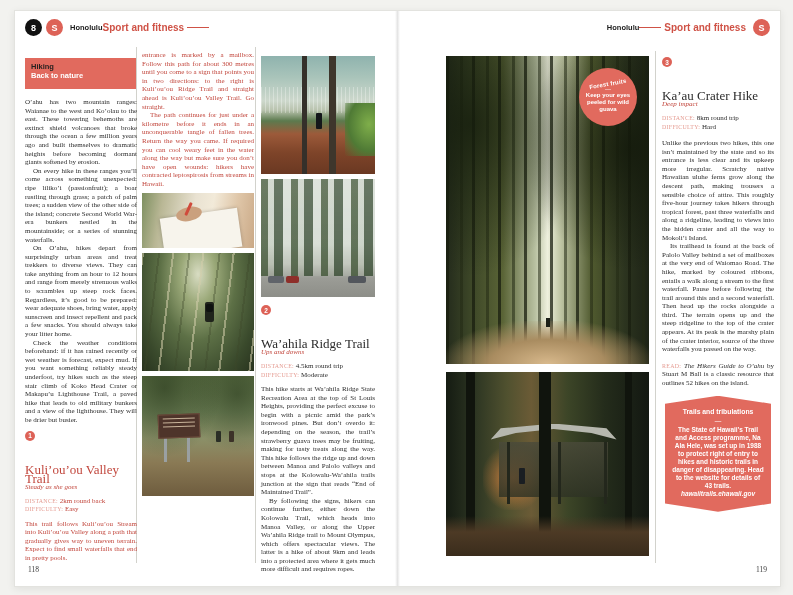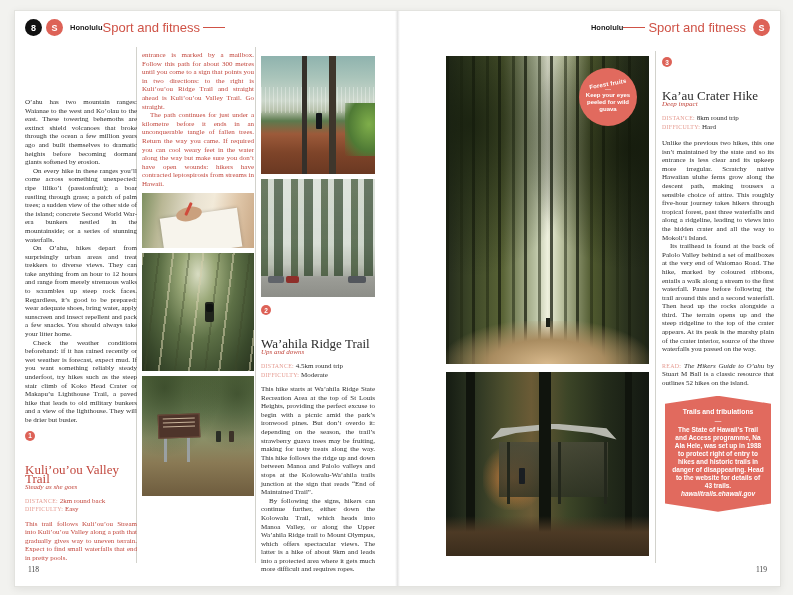--- a/index.html
+++ b/index.html
@@ -16,21 +16,21 @@
   .hdr{position:absolute;top:8px;display:flex;align-items:center;gap:4px;}
   .hdr-l{left:10px;}
   .hdr-r{right:10px;flex-direction:row;}
   .circ{width:17px;height:17px;border-radius:50%;display:flex;align-items:center;justify-content:center;
     color:#fff;font-weight:bold;font-size:9px;flex:0 0 auto;}
   .circ.blk{background:#111;}
   .circ.crl{background:#dd6257;}
   .hgroup{display:flex;flex-direction:row;line-height:9px;margin-left:3px;}
   .hgroup .city{font-size:7.5px;font-weight:bold;color:#1a1a1a;}
   .hgroup .secline{display:flex;align-items:center;gap:3px;}
-  .hgroup .sec{font-size:13px;font-weight:normal;color:#cf5246;}
+  .hgroup .sec{font-size:10px;font-weight:bold;color:#cf5246;}
   .hdash{width:22px;height:1px;background:#cf5246;display:inline-block;}
   .hdr-r .hgroup{align-items:flex-end;margin-right:3px;margin-left:0;}
 
   
   .col{position:absolute;}
   .rule{position:absolute;width:1px;background:#d2d2cc;top:36px;height:516px;}
   .lp-r1{left:121px;} .lp-r2{left:240px;}
   .rp-r1{left:257px;top:40px;height:512px;}
 
   
@@ -164,20 +164,24 @@
         </span>
       <span class="hgroup">
         <span class="city">Honolulu</span>
         <span class="secline">
           <span class="sec">Sport and fitness</span>
           <span class="hdash"></span>
         </span>
       </span>
     </div>
 
+    <div class="tagbox">
+      <div class="tb-title">Hiking</div>
+      <div class="tb-sub">Back to nature</div>
+    </div>
 
     <div class="rule lp-r1"></div>
     <div class="rule lp-r2"></div>
 
     <div class="col" style="left:10px;top:87px;width:112px;">
       <p class="body">O’ahu has two mountain ranges: Waianae to the west and Ko’olau to the east. These towering behemoths are extinct shield volcanoes that broke through the ocean a few million years ago and built themselves to dramatic heights before becoming dormant giants softened by erosion.</p>
       <p class="body ind">On every hike in these ranges you’ll come across something unexpected: ripe liliko’i (passionfruit); a boar rustling through grass; a patch of palm trees; a sudden view of the other side of the island; concrete Second World War-era bunkers nestled in the mountainside; or a series of stunning waterfalls.</p>
       <p class="body ind">On O’ahu, hikes depart from surprisingly urban areas and treat trekkers to diverse views. They can take anything from an hour to 12 hours and range from merely strenuous walks to scrambles up steep rock faces. Regardless, it’s good to be prepared: wear adequate shoes, bring water, apply sunscreen and insect repellent and pack a few snacks. You should always take your litter home.</p>
       <p class="body ind">Check the weather conditions beforehand: if it has rained recently or wet weather is forecast, expect mud. If you want something reliably steady underfoot, try hikes such as the steep stair climb of Koko Head Crater or Makapu’u Lighthouse Trail, a paved hike that leads to old military bunkers and a view of the lighthouse. They will be drier but busier.</p>
 

